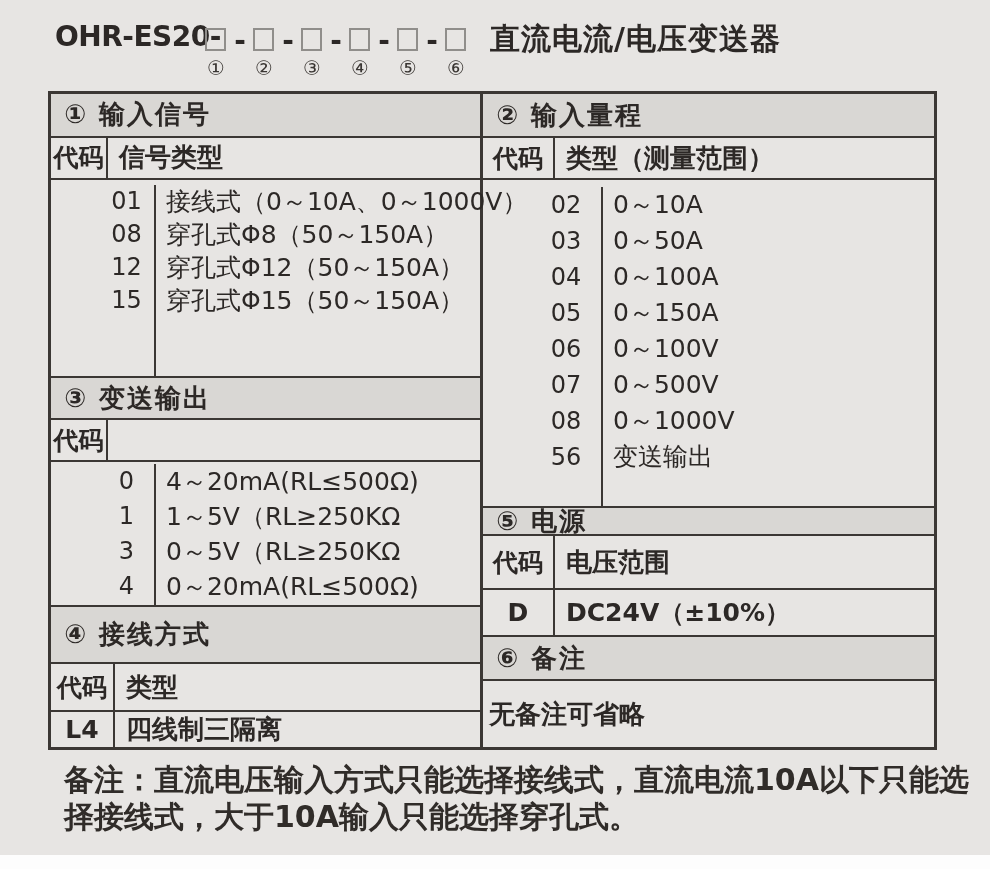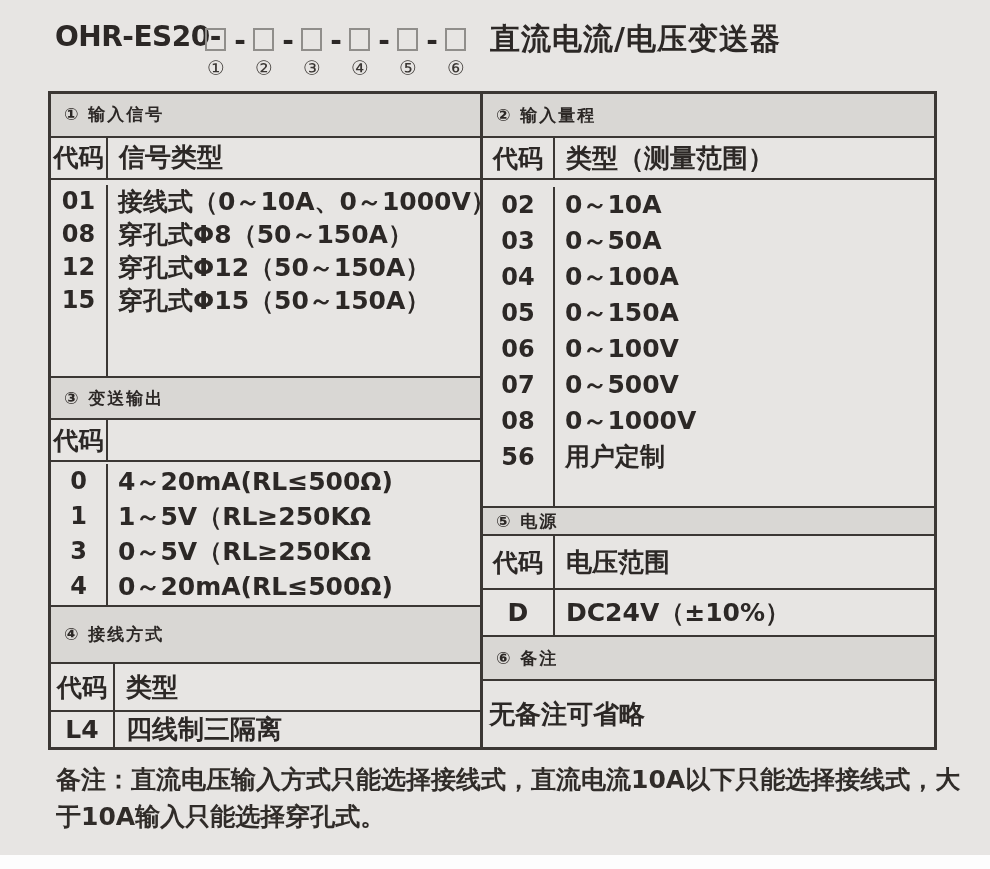--- a/index.html
+++ b/index.html
@@ -37,30 +37,30 @@
     display:flex;
   }
   .half-left{width:432px;border-right:3px solid var(--bd);display:flex;flex-direction:column;}
   .half-right{flex:1;display:flex;flex-direction:column;}
 
   .band{
     background:var(--band);
     border-bottom:2px solid var(--bd);
     display:flex;align-items:center;
     padding-left:13px;
-    font-size:17px;font-weight:700;letter-spacing:2px;
+    font-size:26px;font-weight:700;letter-spacing:2px;
   }
   .hdr,.drow{display:flex;border-bottom:2px solid var(--bd);font-weight:700;}
   .hdr .code,.drow .code{
     display:flex;align-items:center;justify-content:center;
     border-right:2px solid var(--bd);
     font-size:25px;flex-shrink:0;
   }
   .hdr .type,.drow .type{display:flex;align-items:center;padding-left:11px;font-size:26px;flex:1;}
-  .data{display:flex;border-bottom:2px solid var(--bd);font-weight:700;}
+  .data{display:flex;border-bottom:2px solid var(--bd);font-weight:400;padding-left:48px;}
   .data .codes{
     border-right:2px solid var(--bd);flex-shrink:0;
     display:flex;flex-direction:column;align-items:center;
   }
   .data .types{flex:1;display:flex;flex-direction:column;padding-left:10px;}
   .data span{display:block;white-space:nowrap;}
   .codes span{font-size:24px;}
   .types span{font-size:25px;}
 
   .w57{width:57px;}
@@ -81,22 +81,22 @@
   .data2{height:328px;padding-top:7px;}
   .data2 span{line-height:36px;}
   .band5{height:28px;}  .hdr5{height:54px;}
   .rowD{height:47px;}
   .rowD .type{font-size:25px;}
   .band6{height:44px;}
   .note-row{flex:1;display:flex;align-items:center;padding-left:6px;font-size:26px;font-weight:700;border-bottom:none;}
 
   
   .footer{
-    position:absolute;left:56px;top:761px;width:908px;
-    font-size:25px;line-height:37px;font-weight:600;
+    position:absolute;left:64px;top:761px;width:908px;
+    font-size:30px;line-height:37px;font-weight:600;
     color:#302c29;
   }
 </style>
 </head>
 <body>
 
 <div class="page">
 
   <div class="model">OHR-ES20-</div>
   <span class="sq b1"></span>
@@ -194,21 +194,21 @@
           <span>56</span>
         </div>
         <div class="types">
           <span>0～10A</span>
           <span>0～50A</span>
           <span>0～100A</span>
           <span>0～150A</span>
           <span>0～100V</span>
           <span>0～500V</span>
           <span>0～1000V</span>
-          <span>用户定制</span>
+          <span>变送输出</span>
         </div>
       </div>
 
       <div class="band band5">⑤ 电源</div>
       <div class="hdr hdr5">
         <div class="code w72">代码</div>
         <div class="type">电压范围</div>
       </div>
       <div class="drow rowD">
         <div class="code w72">D</div>

